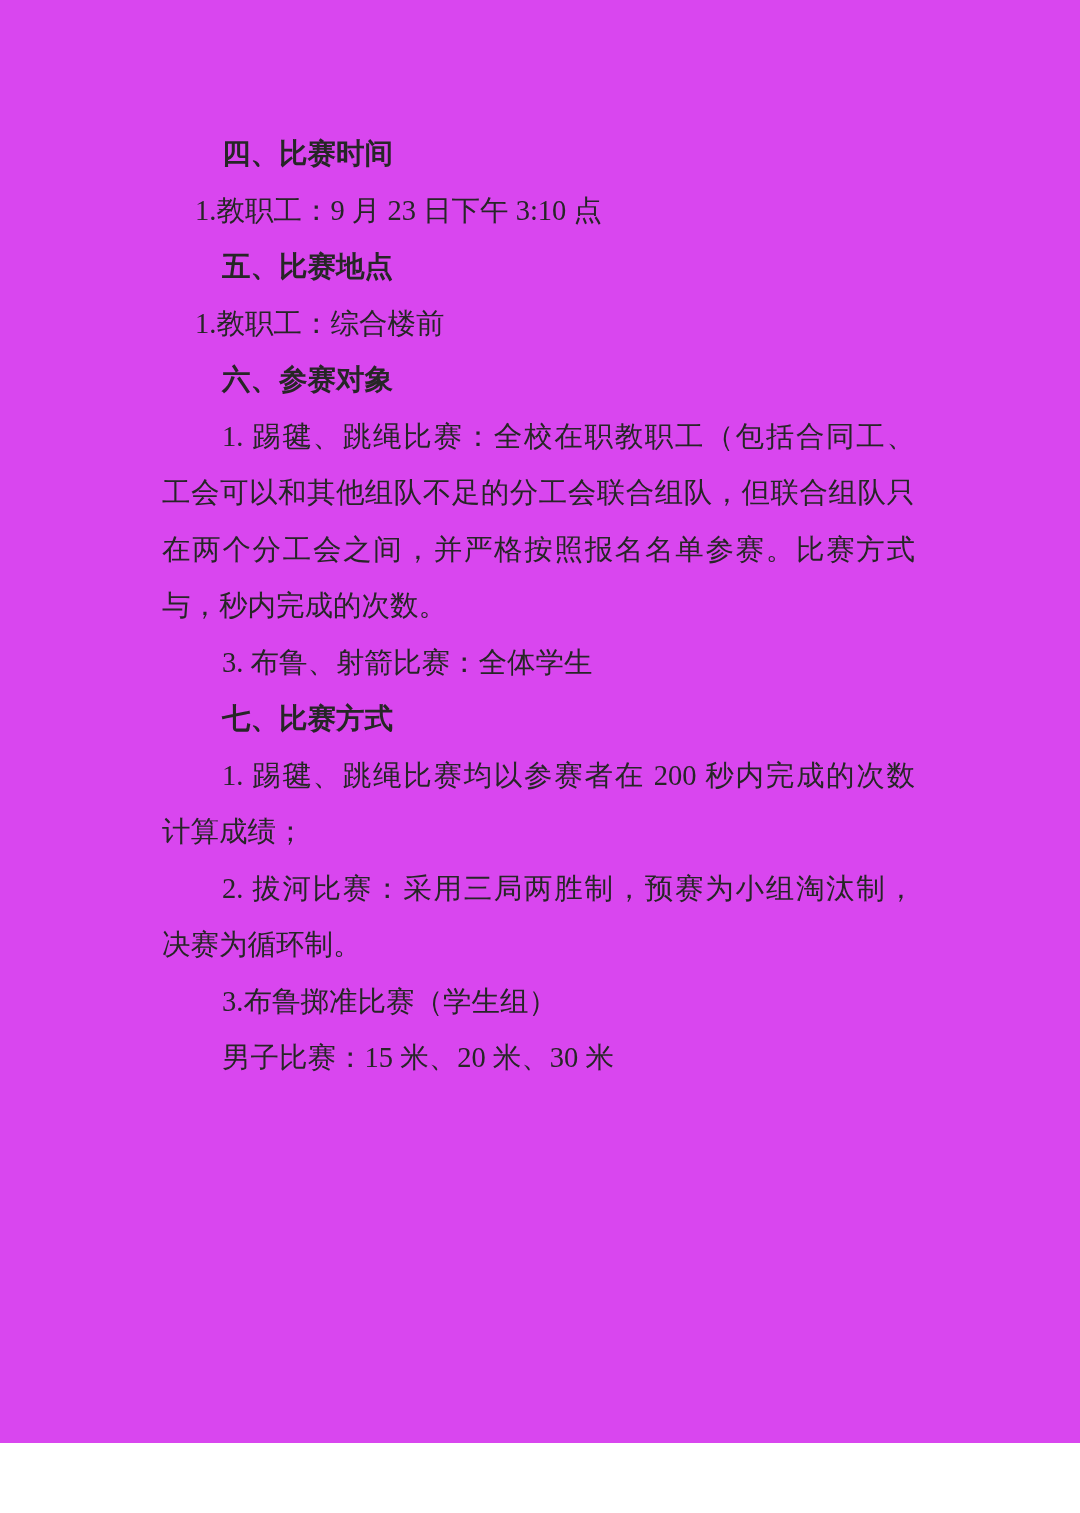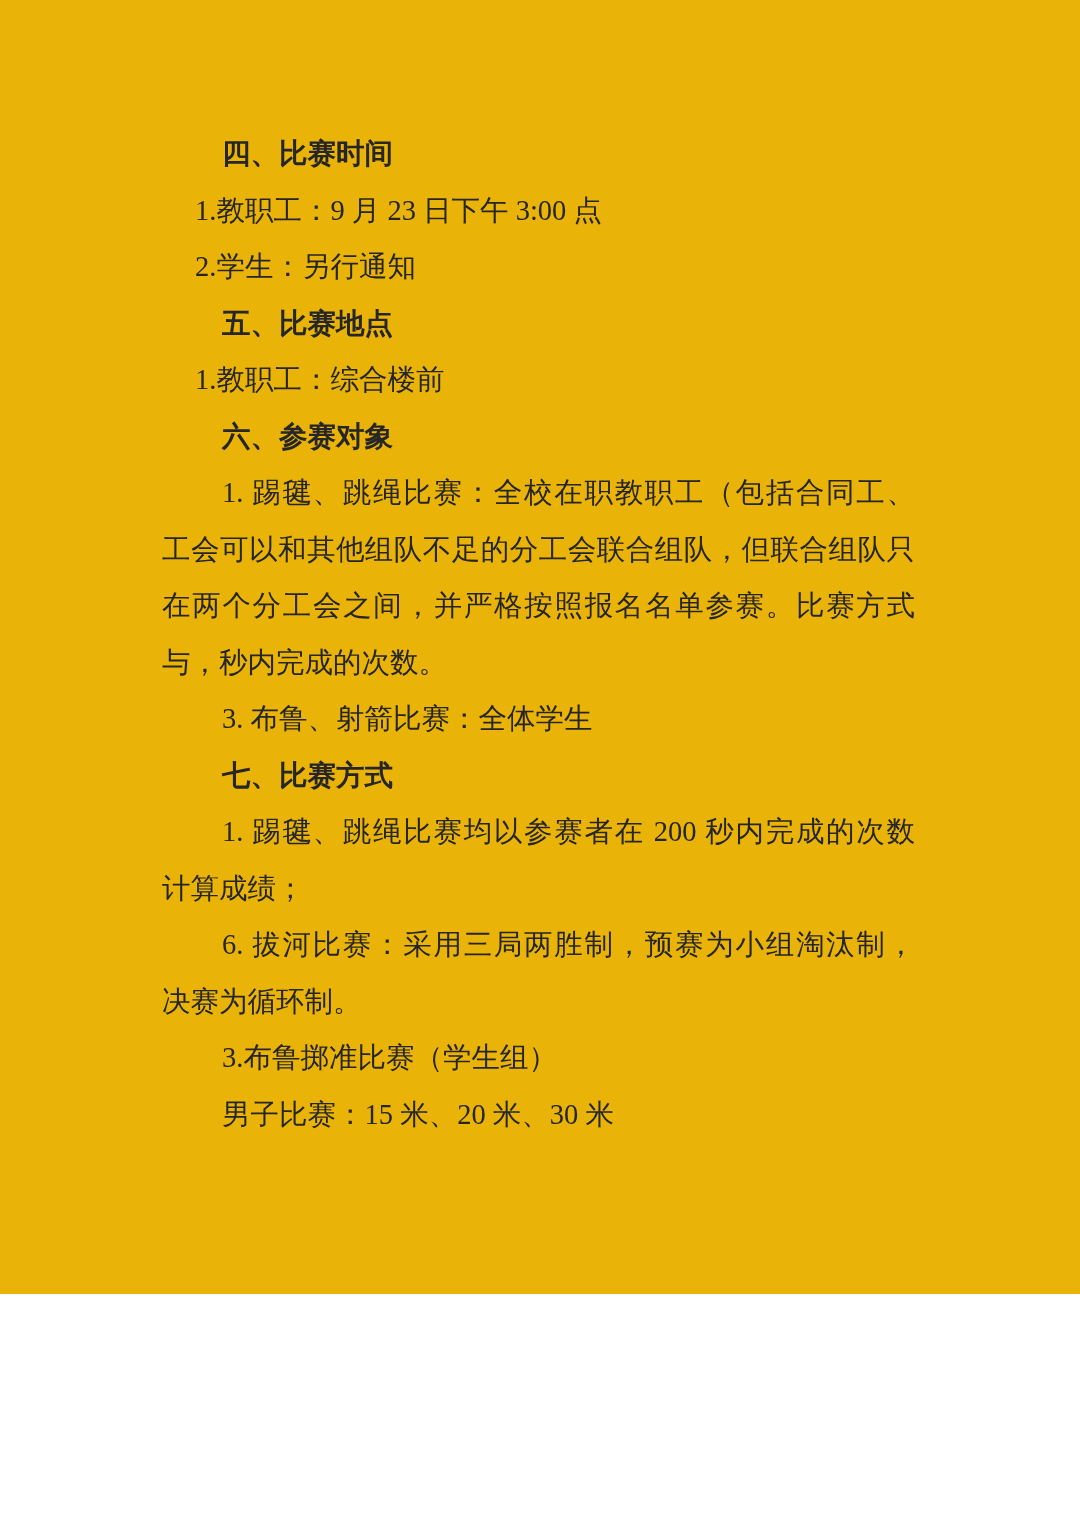--- a/index.html
+++ b/index.html
@@ -12,22 +12,22 @@
     height: 1513px;
     position: relative;
     overflow: hidden;
     font-family: "Liberation Serif", serif;
   }
   .page {
     position: absolute;
     top: 0;
     left: 0;
     width: 1080px;
-    height: 1294px;
-    background: #eab308;
+    height: 1443px;
+    background: #d946ef;
     color: #262626;
   }
   .doc {
     position: absolute;
     top: 126px;
     left: 162px;
     width: 753px;
   }
   .line {
     height: 56.5px;
@@ -69,31 +69,30 @@
     text-align-last: justify;
     text-justify: inter-character;
   }
 </style>
 </head>
 <body>
 
 <div class="page">
   <div class="doc">
     <div class="line h">四、比赛时间</div>
-    <div class="line s">1.教职工：9 月 23 日下午 3:00 点</div>
-    <div class="line s">2.学生：另行通知</div>
+    <div class="line s">1.教职工：9 月 23 日下午 3:10 点</div>
     <div class="line h">五、比赛地点</div>
     <div class="line s">1.教职工：综合楼前</div>
     <div class="line h">六、参赛对象</div>
     <div class="line fj">1. 踢毽、跳绳比赛：全校在职教职工（包括合同工、</div>
     <div class="line cj">工会可以和其他组队不足的分工会联合组队，但联合组队只</div>
     <div class="line cj">在两个分工会之间，并严格按照报名名单参赛。比赛方式</div>
     <div class="line c">与，秒内完成的次数。</div>
     <div class="line f">3. 布鲁、射箭比赛：全体学生</div>
     <div class="line h">七、比赛方式</div>
     <div class="line fj">1. 踢毽、跳绳比赛均以参赛者在 200 秒内完成的次数</div>
     <div class="line c">计算成绩；</div>
-    <div class="line fj">6. 拔河比赛：采用三局两胜制，预赛为小组淘汰制，</div>
+    <div class="line fj">2. 拔河比赛：采用三局两胜制，预赛为小组淘汰制，</div>
     <div class="line c">决赛为循环制。</div>
     <div class="line f">3.布鲁掷准比赛（学生组）</div>
     <div class="line f">男子比赛：15 米、20 米、30 米</div>
   </div>
 </div>
 
 </body></html>

